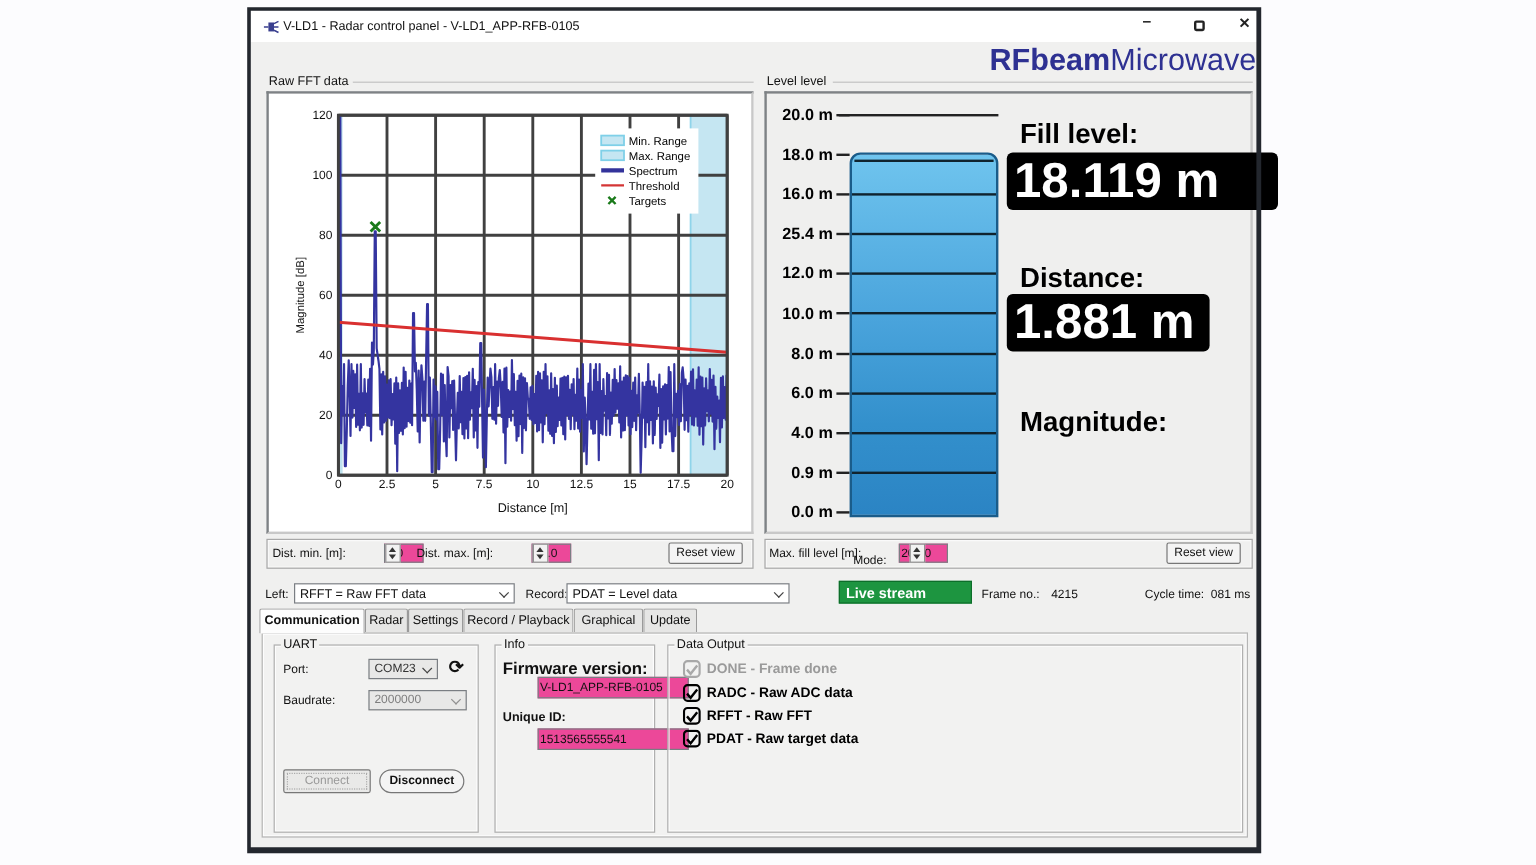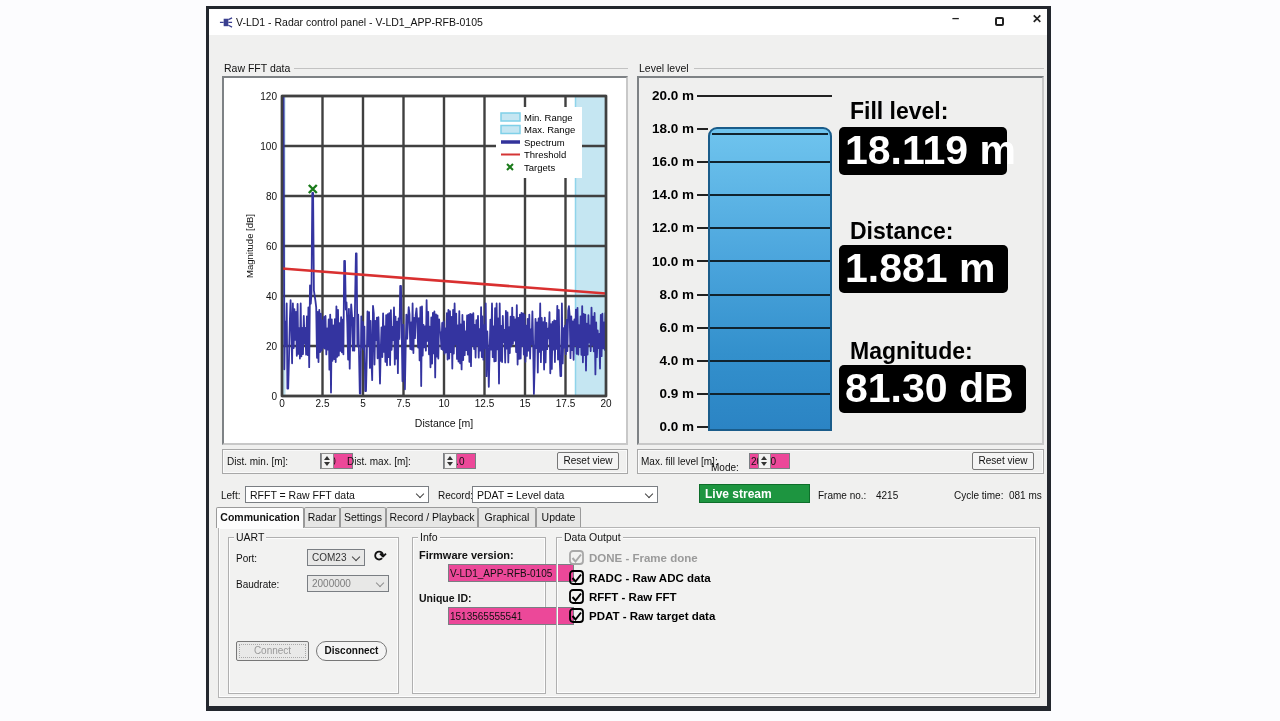--- a/index.html
+++ b/index.html
@@ -36,20 +36,21 @@
  <div id="winborder"></div>
  <div id="titlebar"></div>
  <svg class="abs" style="left:13px;top:9px" width="14" height="14" viewBox="0 0 15 15">
    <rect x="5" y="4" width="5" height="8" fill="#3a3f8f"></rect>
       <path d="M1 8 L5 8 M10 5 L14 3 M10 8 L14 8 M10 11 L14 13" stroke="#3a3f8f" stroke-width="1.4"></path>
  </svg>
  <div id="title">V-LD1 - Radar control panel - V-LD1_APP-RFB-0105</div>
  <div class="winbtn" style="left:746px;top:4px;">–</div>
  <div style="position:absolute;left:789px;top:11px;width:9px;height:9px;border:2px solid #222;border-radius:2px;"></div>
  <div class="winbtn" style="left:826px;font-size:12px;top:6px;">✕</div>
+ <div id="logo"><b>RFbeam</b>Microwave</div>
 
  <div class="grouplab" style="left:16px;top:56px;">Raw FFT data</div>
  <div style="position:absolute;left:88px;top:62px;width:334px;height:1px;background:#c2c2c2;"></div>
  <div class="sunken" style="left:16px;top:70px;width:406px;height:369px;">
       <svg width="402" height="365" viewBox="0 0 402 365" style="position:absolute;left:0;top:0;">
 <rect x="58" y="18" width="324" height="300" fill="#fff"></rect>
 <rect x="351.5" y="18" width="30.5" height="300" fill="#c5e6f2" stroke="#8fd4ea" stroke-width="1.5"></rect>
 <rect x="58" y="18" width="3.5" height="300" fill="#bfe2ee"></rect>
 <line x1="58.0" y1="18" x2="58.0" y2="318" stroke="#404040" stroke-width="2.4"></line>
         <line x1="98.5" y1="18" x2="98.5" y2="318" stroke="#404040" stroke-width="2.4"></line>
@@ -115,45 +116,44 @@
       <div class="lvlab" style="left:2px;top:275px;">4.0 m</div>
       <div class="tick" style="left:58px;top:282px;width:11px;"></div>
       <div class="lvlab" style="left:2px;top:242px;">6.0 m</div>
       <div class="tick" style="left:58px;top:249px;width:11px;"></div>
       <div class="lvlab" style="left:2px;top:209px;">8.0 m</div>
       <div class="tick" style="left:58px;top:216px;width:11px;"></div>
       <div class="lvlab" style="left:2px;top:176px;">10.0 m</div>
       <div class="tick" style="left:58px;top:182px;width:11px;"></div>
       <div class="lvlab" style="left:2px;top:142px;">12.0 m</div>
       <div class="tick" style="left:58px;top:149px;width:11px;"></div>
-      <div class="lvlab" style="left:2px;top:109px;">14.0 m</div>
+      <div class="lvlab" style="left:2px;top:109px;">25.4 m</div>
       <div class="tick" style="left:58px;top:116px;width:11px;"></div>
       <div class="lvlab" style="left:2px;top:76px;">16.0 m</div>
       <div class="tick" style="left:58px;top:83px;width:11px;"></div>
       <div class="lvlab" style="left:2px;top:43px;">18.0 m</div>
       <div class="tick" style="left:58px;top:50px;width:11px;"></div>
       <div class="lvlab" style="left:2px;top:10px;">20.0 m</div>
       <div class="tick" style="left:58px;top:17px;width:11px;"></div>
       <div class="tick" style="left:60px;top:17px;width:133px;height:1.5px;"></div>
       <div style="position:absolute;left:69px;top:49px;width:124px;height:304px;background:linear-gradient(#6fc4ee 0%,#4aa4dc 45%,#3390cc 75%,#2b84c4 100%);border:2px solid #1a5c8a;border-radius:9px 9px 0 0;"></div>
       <div class="sep" style="left:71px;top:315px;width:120px;"></div>
       <div class="sep" style="left:71px;top:282px;width:120px;"></div>
       <div class="sep" style="left:71px;top:249px;width:120px;"></div>
       <div class="sep" style="left:71px;top:216px;width:120px;"></div>
       <div class="sep" style="left:71px;top:182px;width:120px;"></div>
       <div class="sep" style="left:71px;top:149px;width:120px;"></div>
       <div class="sep" style="left:71px;top:116px;width:120px;"></div>
       <div class="sep" style="left:71px;top:83px;width:120px;"></div>
       <div class="sep" style="left:73px;top:55px;width:116px;"></div>
       <div class="biglab" style="left:211px;top:20px;">Fill level:</div>
-      <div class="blackbox" style="left:200px;top:49px;width:168px;height:48px;">18.119 m</div>
+      <div class="blackbox" style="left:200px;top:49px;width:226px;height:48px;">18.119 m</div>
       <div class="biglab" style="left:211px;top:140px;">Distance:</div>
       <div class="blackbox" style="left:200px;top:167px;width:169px;height:48px;">1.881 m</div>
       <div class="biglab" style="left:211px;top:260px;">Magnitude:</div>
-      <div class="blackbox" style="left:200px;top:287px;width:187px;height:48px;">81.30 dB</div>
     </div>
 
  <div class="strip" style="left:16px;top:443px;width:406px;height:25px;"></div>
  <div class="lab" style="left:21px;top:450px;">Dist. min. [m]:</div>
  <div class="tbox" style="left:82px;top:447px;width:33px;height:16px;">0.0</div>
  <div class="spin" style="left:115px;top:447px;height:16px;"></div>
  <div class="lab" style="left:141px;top:450px;">Dist. max. [m]:</div>
  <div class="tbox" style="left:205px;top:447px;width:33px;height:16px;">20.0</div>
  <div class="spin" style="left:238px;top:447px;height:16px;"></div>
  <div class="btn" style="left:351px;top:446px;width:62px;height:18px;line-height:16px;">Reset view</div>
@@ -188,21 +188,21 @@
  <div class="lab" style="left:30px;top:547px;">Port:</div>
  <div class="combo" style="left:101px;top:543px;width:58px;height:17px;background:#e8e8e7;color:#333;font-size:10px;">COM23<i class="chev" style="top:4px;"></i></div>
  <div class="abs" style="left:168px;top:541px;font-size:15px;font-weight:bold;color:#111;">⟳</div>
  <div class="lab" style="left:30px;top:573px;">Baudrate:</div>
  <div class="combo" style="left:101px;top:569px;width:82px;height:17px;background:#e8e8e7;color:#7d7d7d;font-size:10px;">2000000<i class="chev" style="top:4px;border-color:#909090;"></i></div>
  <div class="btn" style="left:30px;top:635px;width:73px;height:20px;line-height:18px;background:#e9e9e8;color:#9a9a9a;outline:1px dotted #aaa;outline-offset:-4px;">Connect</div>
  <div class="btn" style="left:110px;top:635px;width:71px;height:20px;line-height:18px;font-weight:bold;border-radius:10px;">Disconnect</div>
 
  <div class="grouplab" style="left:212px;top:525px;background:#f2f2f1;">Info</div>
  <div class="frame" style="left:206px;top:531px;width:134px;height:157px;border-color:#b0b0b0;"></div>
- <div class="lab" style="left:213px;top:543px;font-weight:bold;font-size:11px;">Firmware version:</div>
+ <div class="lab" style="left:213px;top:543px;font-weight:bold;font-size:14px;">Firmware version:</div>
  <div class="tbox" style="left:210px;top:558px;width:126px;height:18px;padding-top:3px;">V-LD1_APP-RFB-0105</div>
  <div class="lab" style="left:213px;top:586px;font-weight:bold;font-size:10.5px;">Unique ID:</div>
  <div class="tbox" style="left:210px;top:601px;width:126px;height:18px;padding-top:3px;">1513565555541</div>
 
  <div class="grouplab" style="left:356px;top:525px;background:#f2f2f1;">Data Output</div>
  <div class="frame" style="left:350px;top:531px;width:480px;height:157px;border-color:#b0b0b0;"></div>
 <svg class="abs" style="left:363px;top:544px;" width="16" height="16" viewBox="0 0 16 16">
       <rect x="1" y="1" width="13" height="13" rx="3" fill="none" stroke="#a8a8a8" stroke-width="1.8"></rect>
       <path d="M3.5 8 l3 3.5 5.5-7" fill="none" stroke="#a8a8a8" stroke-width="2"></path>
     </svg>

